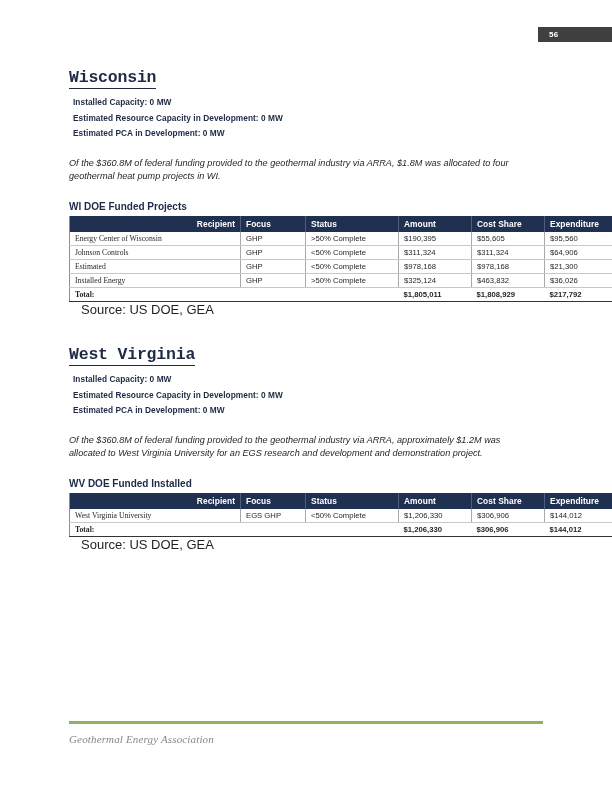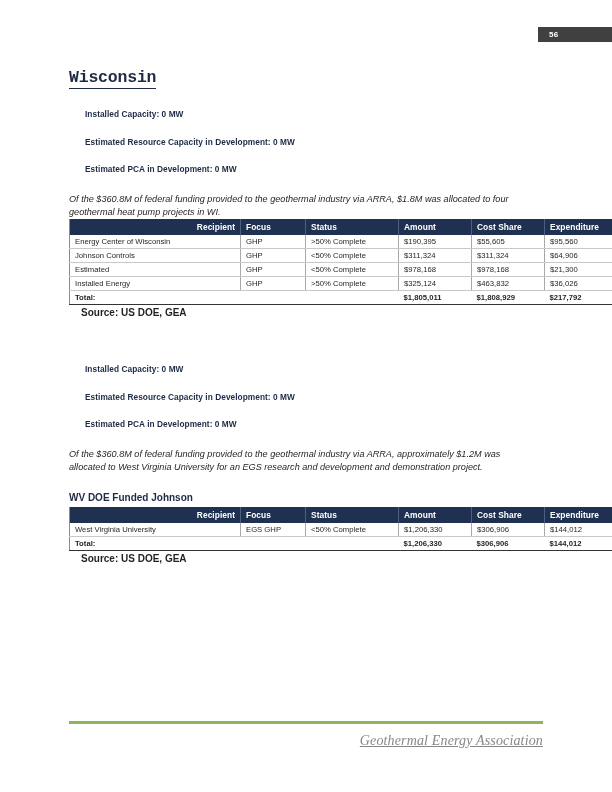--- a/index.html
+++ b/index.html
@@ -57,21 +57,21 @@
     line-height: 18px;
     margin: 0 0 4px 0;
     font-family: Liberation Mono, monospace;
   }
 
   .stat-line {
     font-size: 8.3px;
     font-weight: bold;
     color: #1d2a44;
     line-height: 11.6px;
-    margin: 16px;
+    margin: 4px;
     letter-spacing: .05px;
   }
 
   .body-par {
     font-size: 9.1px;
     color: #231f20;
     line-height: 13.2px;
     margin: 17px 0 0 0;
     width: 452px;
     letter-spacing: .01px;
@@ -111,34 +111,34 @@
     height: 13px;
     padding: 0 5px;
     border-right: 1px solid #a9a9a9;
     border-bottom: 1px solid #c8c8c8;
     color: #231f20;
     font-size: 7.7px;
     white-space: nowrap;
     overflow: hidden;
   }
   table.doe td:last-child { border-right: none; }
-  table.doe td.left { text-align: left; }
+  table.doe td.left { text-align: left; font-family: Liberation Serif, serif; }
 
   table.doe tr.total td {
     font-weight: bold;
     border-top: 1.4px solid #333333;
     border-bottom: 1.4px solid #333333;
     border-right: none;
   }
 
   table.doe { border: 1px solid #8d8d8d; border-top: none; }
 
   .source-line {
-    font-size: 10px;
-    font-weight: bold;
+    font-size: 13px;
+    font-weight: normal;
     color: #231f20;
     margin: 3px 0 0 0;
     line-height: 10px;
     padding-left: 12px;
   }
 
   .spacer-between { height: 30px; }
 
   
   .footer-rule {
@@ -147,46 +147,45 @@
     top: 721px;
     width: 474px;
     height: 2.6px;
     background: #8fb45e;
   }
   .footer-text {
     position: absolute;
     left: 69px;
     top: 733px;
     width: 474px;
-    text-align: right;
     font-family: "Liberation Serif", serif;
     font-style: italic;
-    font-size: 14px;
+    font-size: 11px;
     color: #878787;
     letter-spacing: .15px;
-    text-decoration: underline;
   }
 </style>
 </head>
 <body>
 
 <div class="page-badge">
   <span class="page-badge-num">56</span>
 </div>
 
 <div class="content">
 
   <div class="state-block">
     <div class="state-title">Wisconsin</div>
     <p class="stat-line">Installed Capacity: 0 MW</p>
     <p class="stat-line">Estimated Resource Capacity in Development: 0 MW</p>
     <p class="stat-line">Estimated PCA in Development: 0 MW</p>
 
     <p class="body-par">Of the $360.8M of federal funding provided to the geothermal industry via ARRA, $1.8M was allocated to four geothermal heat pump projects in WI.</p>
 
+    <p class="table-caption">WI DOE Funded Projects</p>
 
     <table class="doe">
       <thead>
         <tr>
           <th class="left" style="width:160px">Recipient</th>
           <th style="width:54px">Focus</th>
           <th style="width:82px">Status</th>
           <th style="width:62px">Amount</th>
           <th style="width:62px">Cost Share</th>
           <th style="width:70px">Expenditure</th>
@@ -235,27 +234,28 @@
         </tr>
       </tbody>
     </table>
 
     <p class="source-line">Source: US DOE, GEA</p>
   </div>
 
   <div class="spacer-between"></div>
 
   <div class="state-block">
+    <div class="state-title">West Virginia</div>
     <p class="stat-line">Installed Capacity: 0 MW</p>
     <p class="stat-line">Estimated Resource Capacity in Development: 0 MW</p>
     <p class="stat-line">Estimated PCA in Development: 0 MW</p>
 
     <p class="body-par">Of the $360.8M of federal funding provided to the geothermal industry via ARRA, approximately $1.2M was allocated to West Virginia University for an EGS research and development and demonstration project.</p>
 
-    <p class="table-caption">WV DOE Funded Johnson</p>
+    <p class="table-caption">WV DOE Funded Installed</p>
 
     <table class="doe">
       <thead>
         <tr>
           <th class="left" style="width:160px">Recipient</th>
           <th style="width:54px">Focus</th>
           <th style="width:82px">Status</th>
           <th style="width:62px">Amount</th>
           <th style="width:62px">Cost Share</th>
           <th style="width:70px">Expenditure</th>

